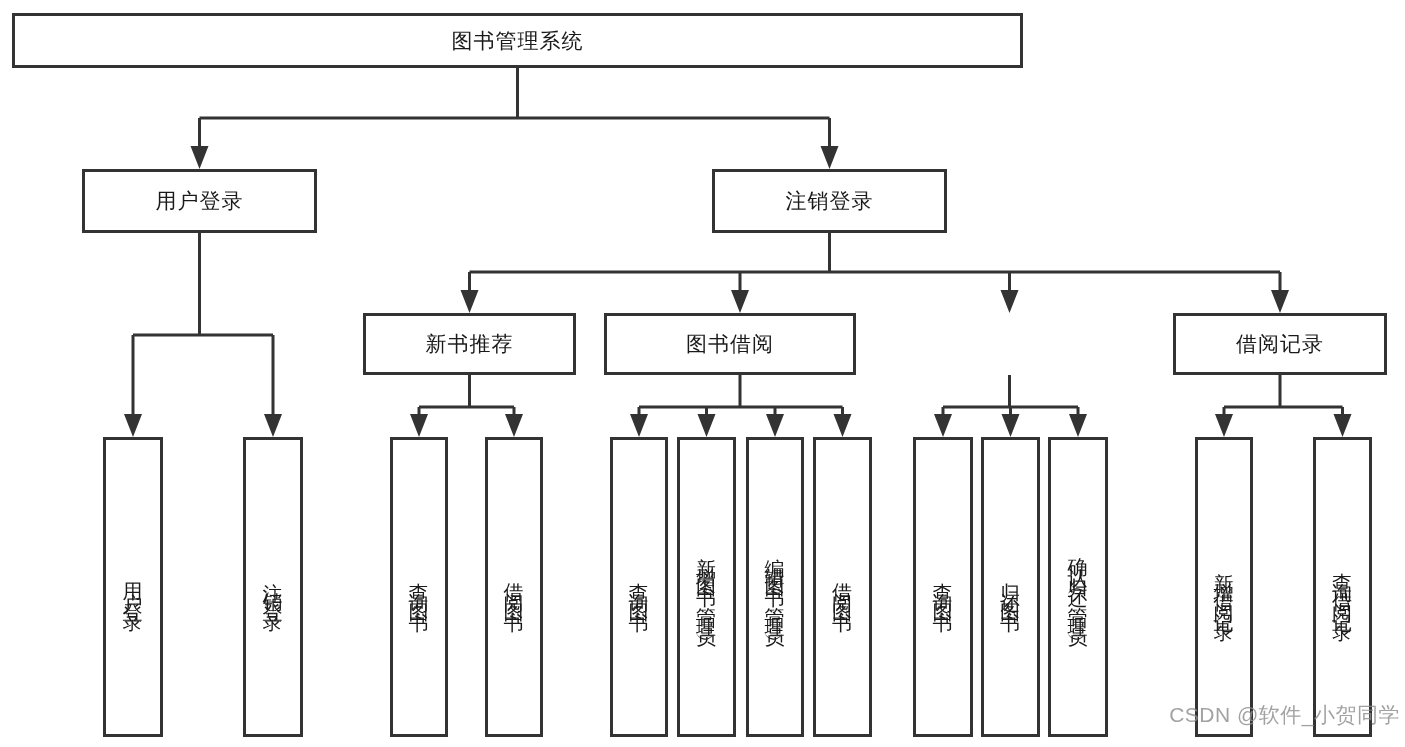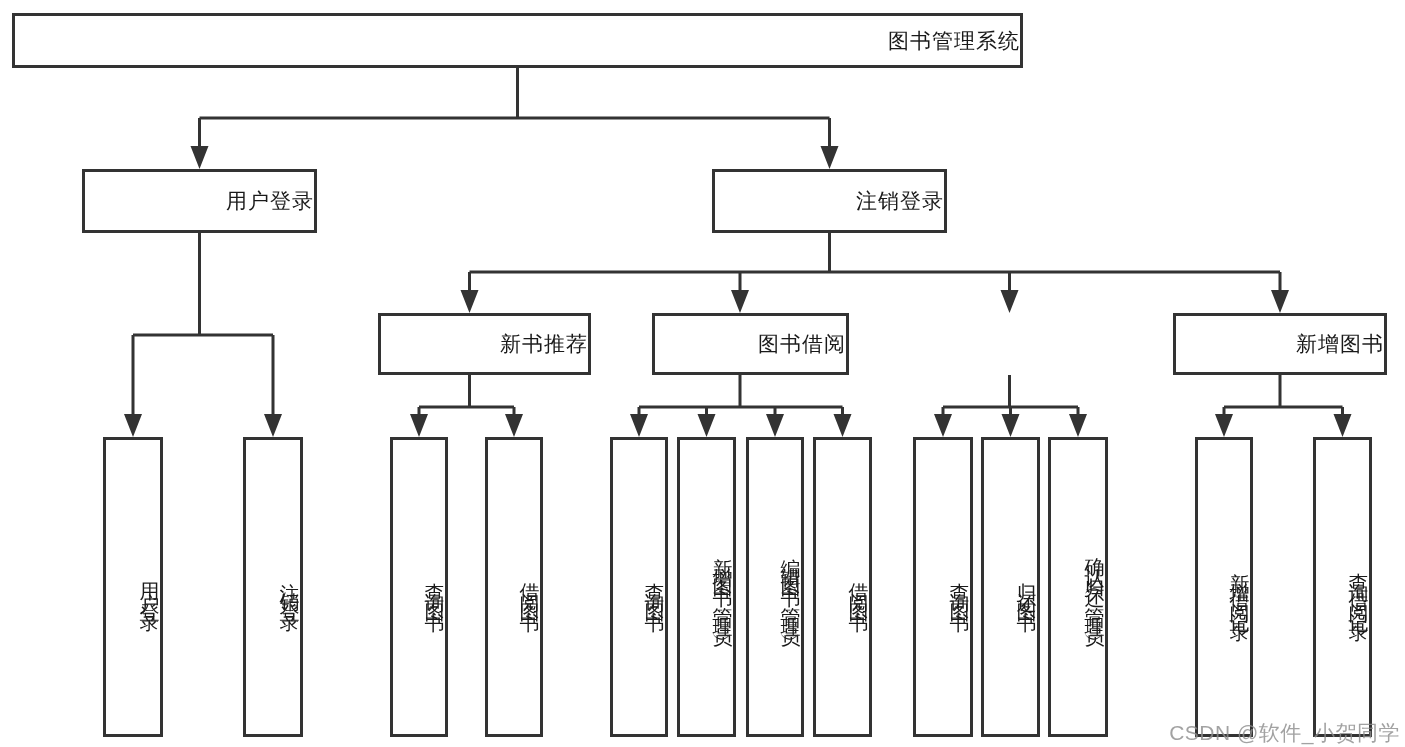--- a/index.html
+++ b/index.html
@@ -23,41 +23,41 @@
     height: 747px;
     z-index: 1;
   }
   .box {
     position: absolute;
     box-sizing: border-box;
     background: #ffffff;
     border: 3px solid #333333;
     display: flex;
     align-items: center;
-    justify-content: flex-end;
+    justify-content: center;
     z-index: 2;
   }
   .box .lbl {
     color: #1a1a1a;
     font-size: 21px;
     white-space: nowrap;
     letter-spacing: 1px;
   }
   .vbox .lbl {
     writing-mode: vertical-rl;
     text-orientation: mixed;
     font-size: 20px;
     letter-spacing: 10px;
     white-space: normal;
     line-height: 1;
   }
   .watermark {
     position: absolute;
     right: 5px;
-    bottom: 0;
+    bottom: 18px;
     font-size: 21px;
     color: rgba(142, 142, 142, 0.82);
     letter-spacing: 0.5px;
     z-index: 3;
     white-space: nowrap;
   }
 </style>
 </head>
 <body>
 
@@ -105,28 +105,28 @@
     <span class="lbl">图书管理系统</span>
   </div>
 
   <div class="box" style="left:82px; top:169px; width:235px; height:64px;">
     <span class="lbl">用户登录</span>
   </div>
   <div class="box" style="left:712px; top:169px; width:235px; height:64px;">
     <span class="lbl">注销登录</span>
   </div>
 
-  <div class="box" style="left:378px; top:313px; width:213px; height:62px;font-family:Liberation Serif, serif;">
+  <div class="box" style="left:363px; top:313px; width:213px; height:62px;font-family:Liberation Serif, serif;">
     <span class="lbl">新书推荐</span>
   </div>
-  <div class="box" style="left:652px; top:313px; width:197px; height:62px;">
+  <div class="box" style="left:604px; top:313px; width:252px; height:62px;">
     <span class="lbl">图书借阅</span>
   </div>
   <div class="box" style="left:1173px; top:313px; width:214px; height:62px;">
-    <span class="lbl">新增图书</span>
+    <span class="lbl">借阅记录</span>
   </div>
 
   <div class="box vbox" style="left:103px; top:437px; width:60px; height:300px;">
     <span class="lbl">用户登录</span>
   </div>
   <div class="box vbox" style="left:243px; top:437px; width:60px; height:300px;">
     <span class="lbl">注销登录</span>
   </div>
 
   <div class="box vbox" style="left:390px; top:437px; width:58px; height:300px;">

